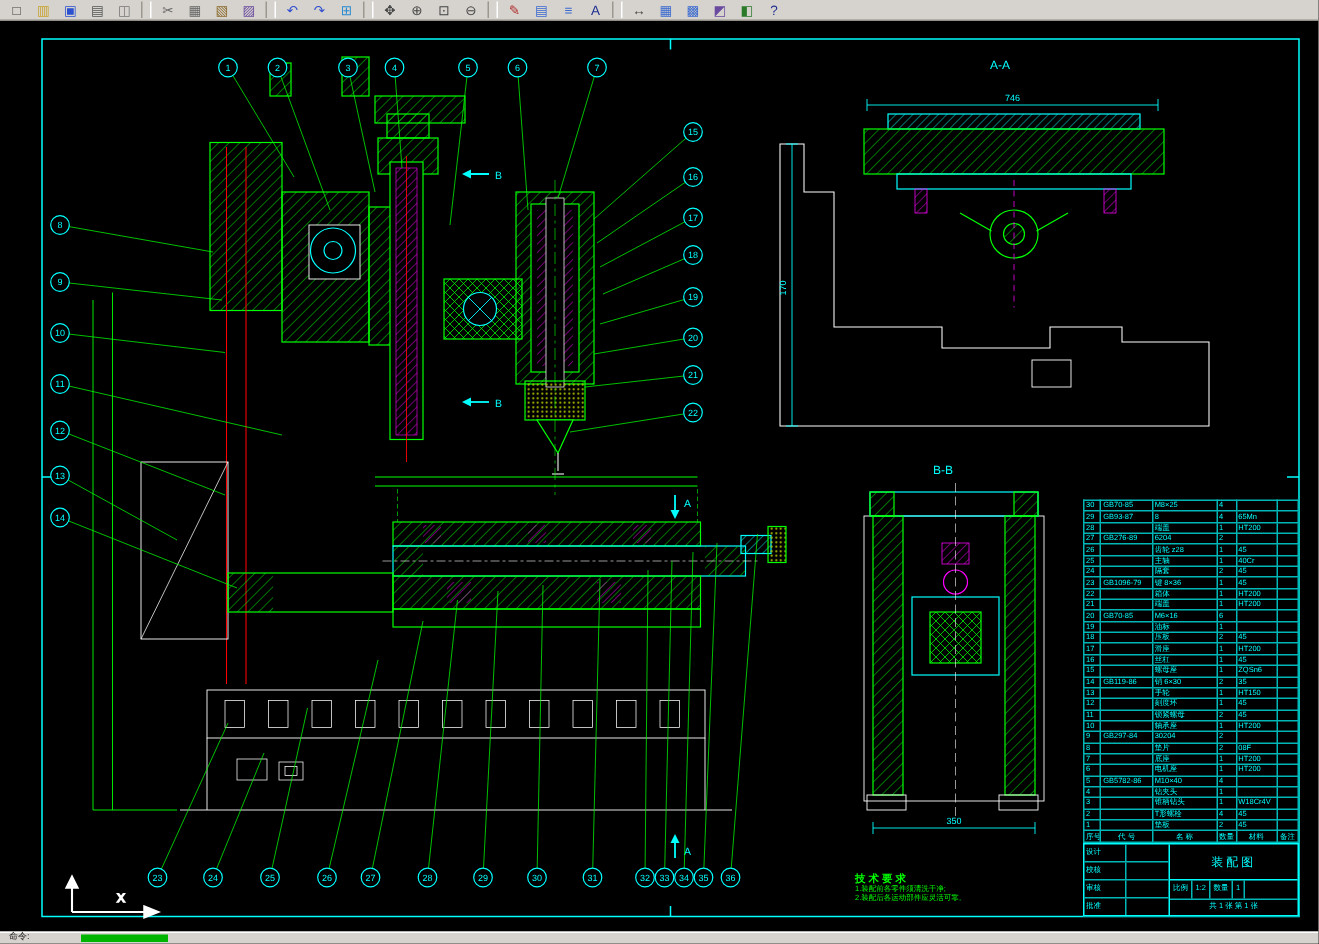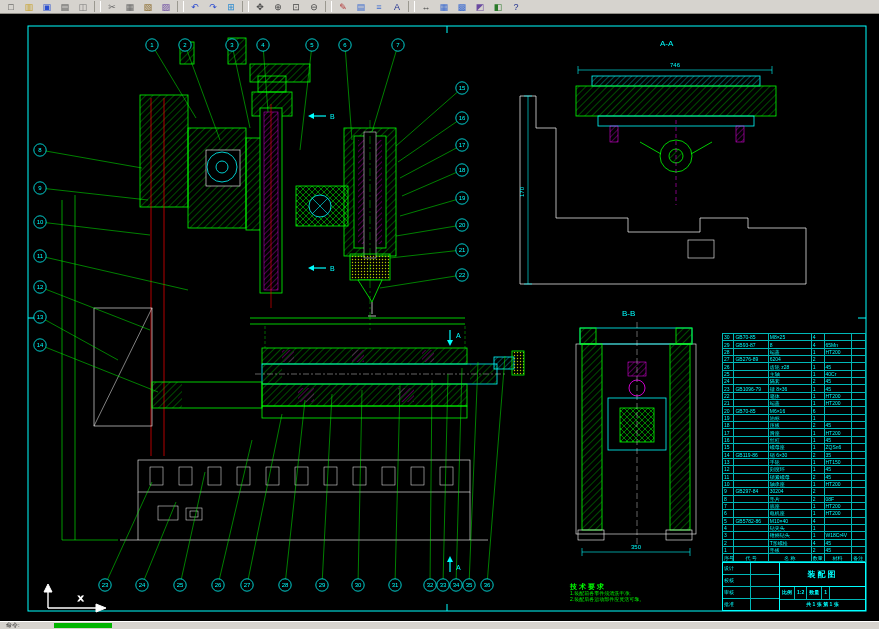--- a/index.html
+++ b/index.html
@@ -19,21 +19,21 @@
           padding:0 1px;overflow:hidden;white-space:nowrap;}
   .bom tr.hdr td{color:#00ffff;text-align:center;}
   
   .tb{position:absolute;left:722px;top:562px;width:144px;height:49px;border:1px solid #00ffff;
       box-sizing:border-box;display:flex;background:#000;color:#00ffff;}
   .tb-left{width:56px;display:flex;flex-direction:column;border-right:1px solid #00ffff;}
   .tb-left .row{flex:1;display:flex;border-bottom:1px solid #00b7b7;}
   .tb-left .row:last-child{border-bottom:none;}
   .tb-left .lab{width:26px;font-size:5px;line-height:10px;padding-left:1px;border-right:1px solid #00b7b7;}
   .tb-left .val{flex:1;}
-  .tb-right{flex:1;display:flex;flex-direction:column;font-weight:bold;}
+  .tb-right{flex:1;display:flex;flex-direction:column;}
   .tb-name{flex:1;display:flex;align-items:center;justify-content:center;font-size:8px;letter-spacing:2px;border-bottom:1px solid #00ffff;}
   .tb-meta{height:12px;display:flex;font-size:5px;line-height:11px;border-bottom:1px solid #00b7b7;}
   .tb-meta span{border-right:1px solid #00b7b7;padding:0 2px;}
   .tb-sheet{height:10px;font-size:5px;line-height:9px;text-align:center;color:#00ffff;}
   
   .notes{position:absolute;left:570px;top:584px;width:150px;color:#00ff00;}
   .notes .head{font-size:7px;font-weight:bold;letter-spacing:2px;}
   .notes div{font-size:5px;line-height:6px;}
   
   .status{position:absolute;left:0;top:621px;width:879px;height:8px;background:#d6d3ce;

